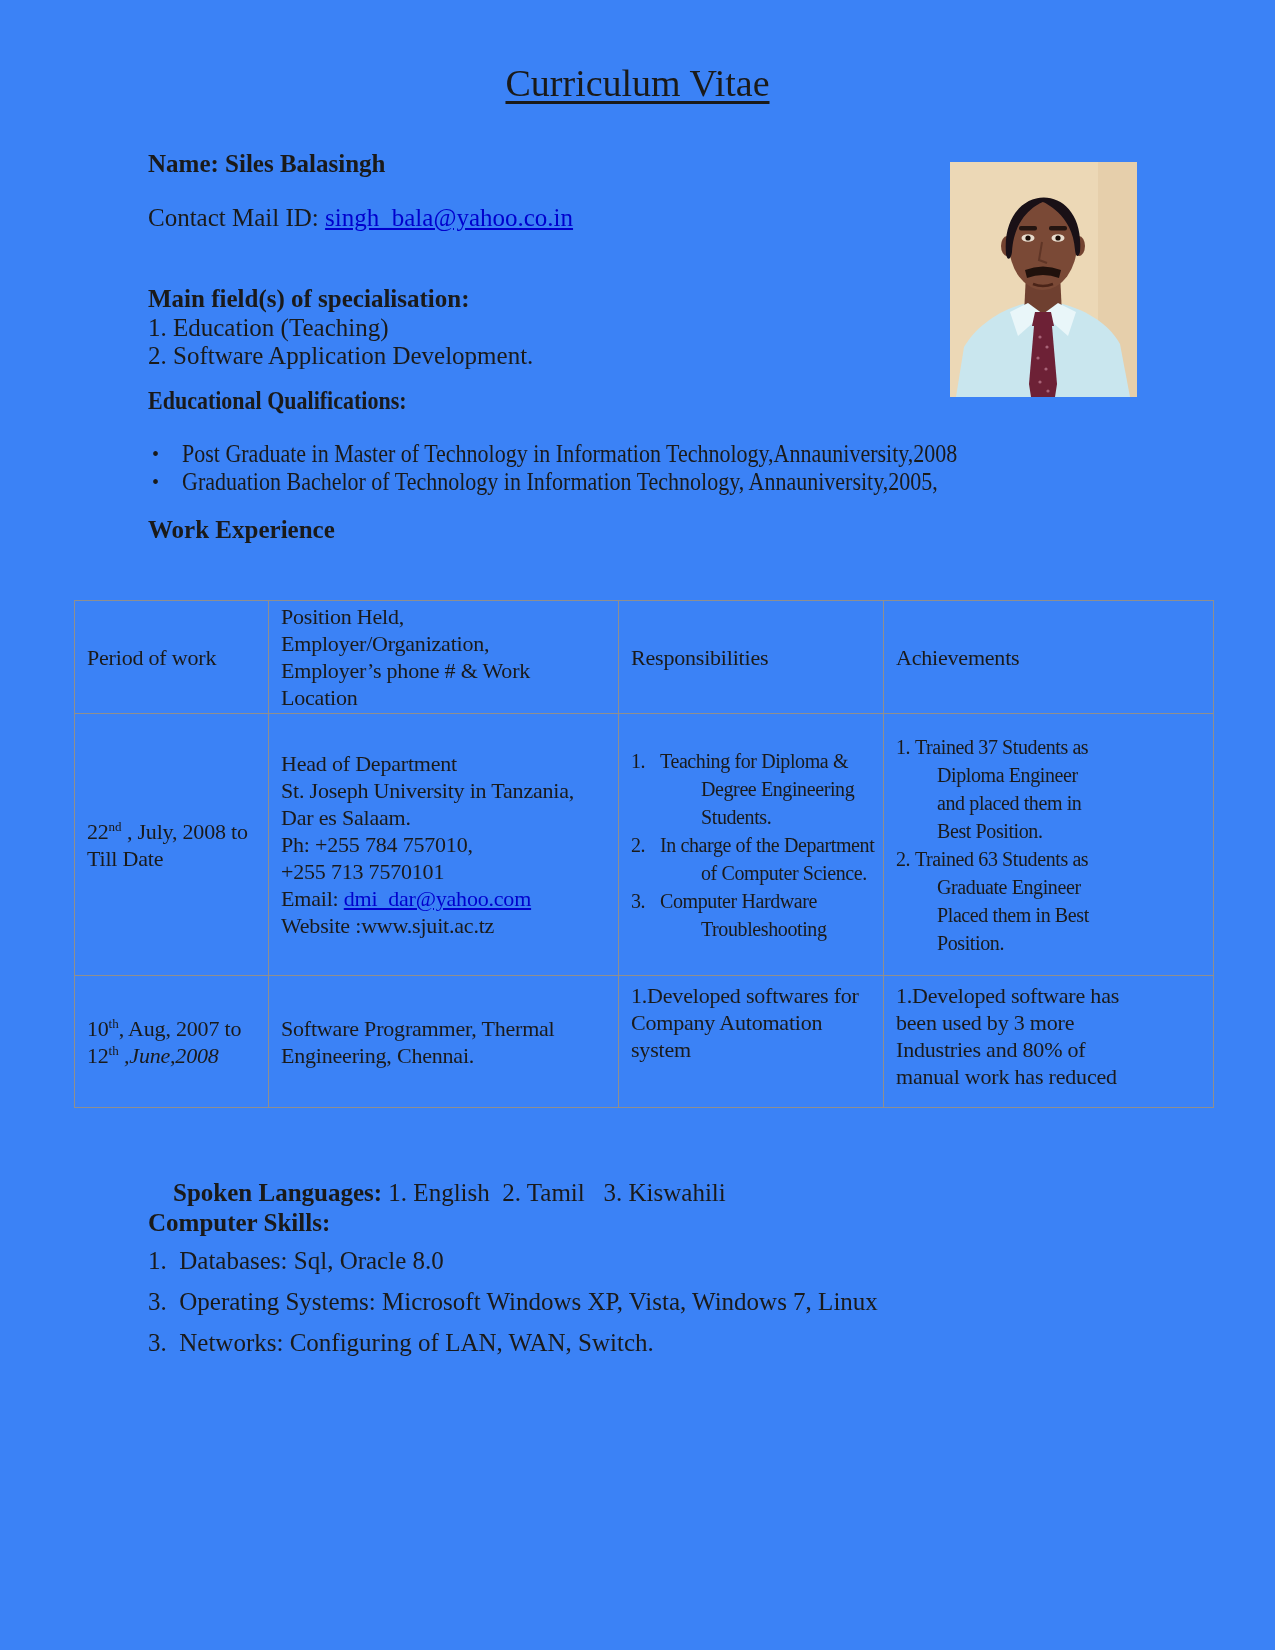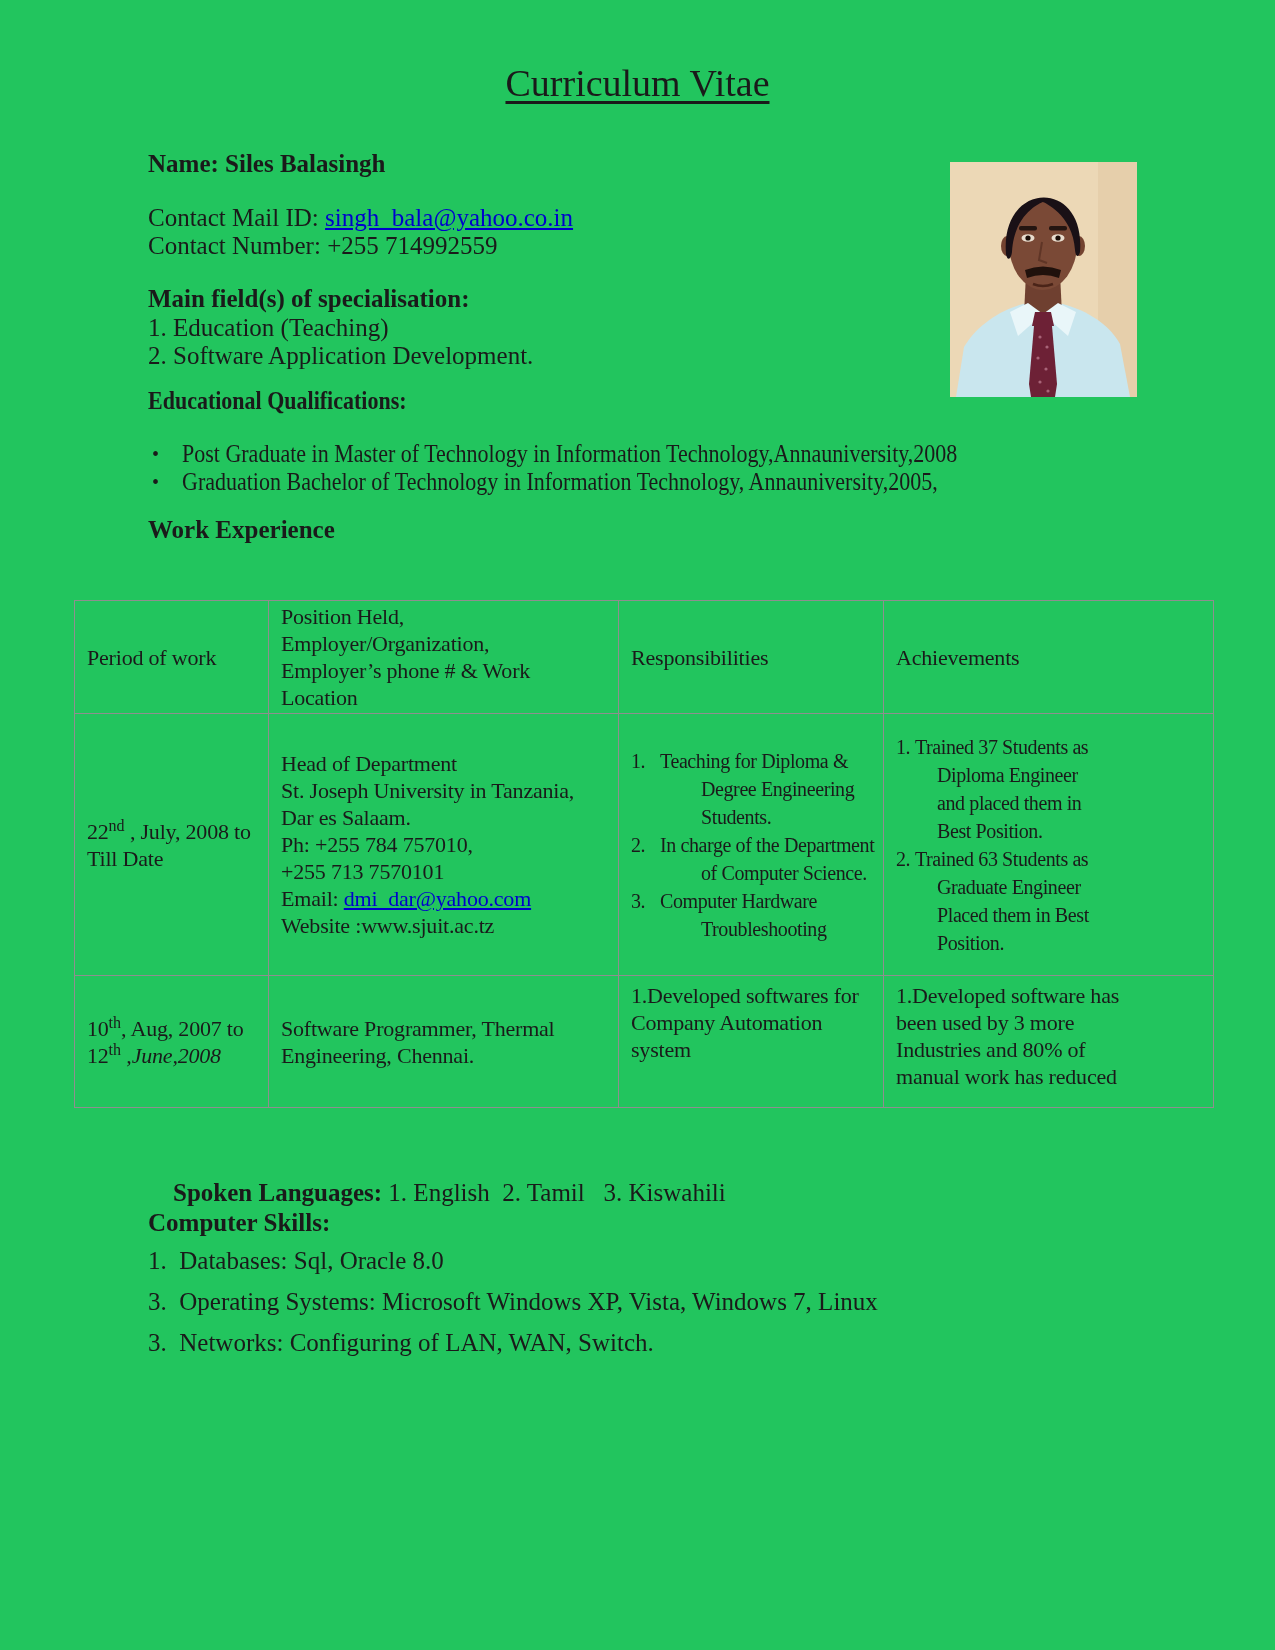--- a/index.html
+++ b/index.html
@@ -1,17 +1,17 @@
 <!DOCTYPE html>
 <html><head>
 <meta charset="utf-8">
 <style>
   html,body{margin:0;padding:0;background:#fff;}
   .page{
-    position:relative;width:1275px;height:1650px;background:#22c55e;
+    position:relative;width:1275px;height:1650px;background:#3b82f6;
     font-family:"Liberation Serif","DejaVu Serif",serif;
     color:#1a1a1a;font-size:25px;line-height:28px;overflow:hidden;
   }
   .abs{position:absolute;}
   .b{font-weight:bold;}
   .pre{white-space:pre-line;}
   .cond{display:inline-block;transform:scaleX(0.88);transform-origin:0 50%;white-space:pre;}
   .link{color:#0000cd;text-decoration:underline;cursor:pointer;}
 
   .p-title{top:60px;left:0;right:0;text-align:center;}
@@ -49,21 +49,21 @@
   td.cell-pos{line-height:28px;}
   .list-cell{font-size:20px;letter-spacing:-0.4px;}
   .li{display:flex;align-items:flex-start;}
   .mk{flex:0 0 auto;line-height:28px;}
   .resp-cell .mk{width:29px;}
   .ach-cell .mk{width:19px;}
   .lt{white-space:pre;line-height:28px;}
   .resp-cell .lt{padding-left:41px;text-indent:-41px;}
   .ach-cell .lt{padding-left:22px;text-indent:-22px;}
   .row2-top{vertical-align:top !important;padding-top:6px !important;}
-  sup.ord{font-size:16px;vertical-align:super;line-height:0;letter-spacing:0;}
+  sup.ord{font-size:13px;vertical-align:super;line-height:0;letter-spacing:0;}
 </style>
 </head>
 <body>
 
 <div class="page">
 
   <div class="abs p-title">
     <h1>Curriculum Vitae</h1>
   </div>
 
@@ -97,21 +97,20 @@
       <circle cx="90" cy="220" r="1.6"></circle>
         <circle cx="98" cy="229" r="1.6"></circle>
     </g>
   </svg>
 
   <div class="abs p-name b">Name: Siles Balasingh</div>
 
   <div class="abs p-mail">
     <span style="white-space:pre;">Contact Mail ID: </span><a class="link">singh_bala@yahoo.co.in</a>
   </div>
-  <div class="abs p-num">Contact Number: +255 714992559</div>
 
   <div class="abs p-spec-h b">Main field(s) of specialisation:</div>
   <div class="abs p-spec-1">1. Education (Teaching)</div>
   <div class="abs p-spec-2">2. Software Application Development.</div>
 
   <div class="abs p-edu-h b"><span class="cond b">Educational Qualifications:</span></div>
 
   <div class="abs p-bullets">
     <div class="bullet-row">
       <span class="blt">•</span>

